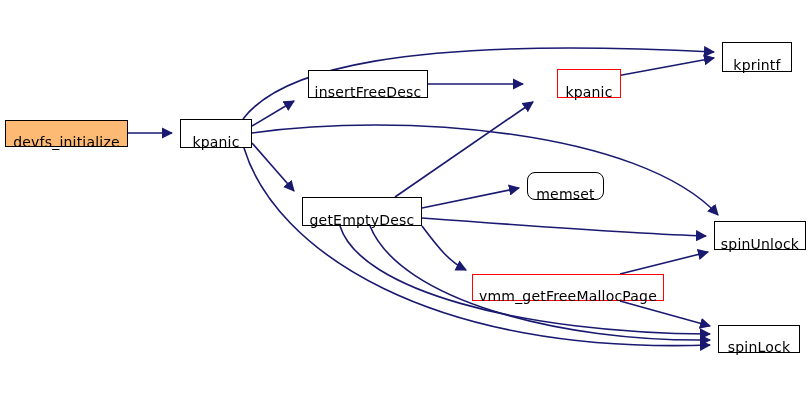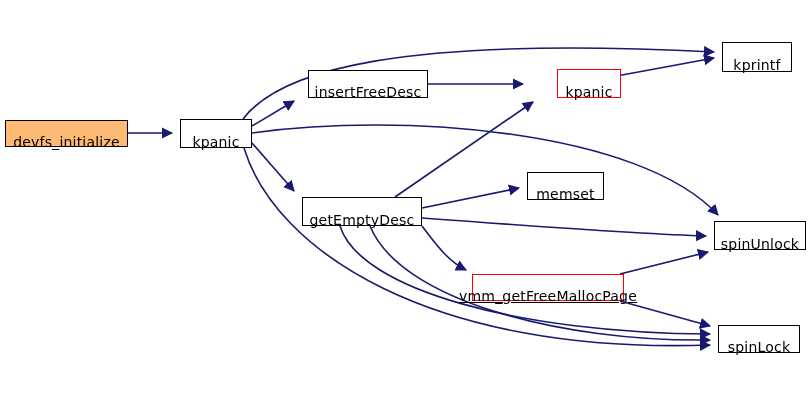--- a/index.html
+++ b/index.html
@@ -69,24 +69,24 @@
       </div>
       <div class="node red" style="left: 557px; top: 69px; width: 64px; height: 29px;">
         <span class="node-label">kpanic</span>
       </div>
       <div class="node" style="left: 722px; top: 42px; width: 70px; height: 30px;">
         <span class="node-label">kprintf</span>
       </div>
       <div class="node" style="left: 302px; top: 197px; width: 120px; height: 29px;">
         <span class="node-label">getEmptyDesc</span>
       </div>
-      <div class="node" style="left: 527px; top: 172px; width: 77px; height: 28px;">
+      <div class="node" style="left: 527px; top: 172px; width: 77px; height: 28px; border-radius: 8px;">
         <span class="node-label">memset</span>
       </div>
-      <div class="node red" style="left: 472px; top: 274px; width: 152px; height: 27px; text-decoration: underline;">
+      <div class="node red" style="left: 472px; top: 274px; width: 192px; height: 27px;">
         <span class="node-label">vmm_getFreeMallocPage</span>
       </div>
       <div class="node" style="left: 714px; top: 221px; width: 92px; height: 29px;">
         <span class="node-label">spinUnlock</span>
       </div>
       <div class="node" style="left: 718px; top: 325px; width: 82px; height: 28px;">
         <span class="node-label">spinLock</span>
       </div>
     </div>
 

